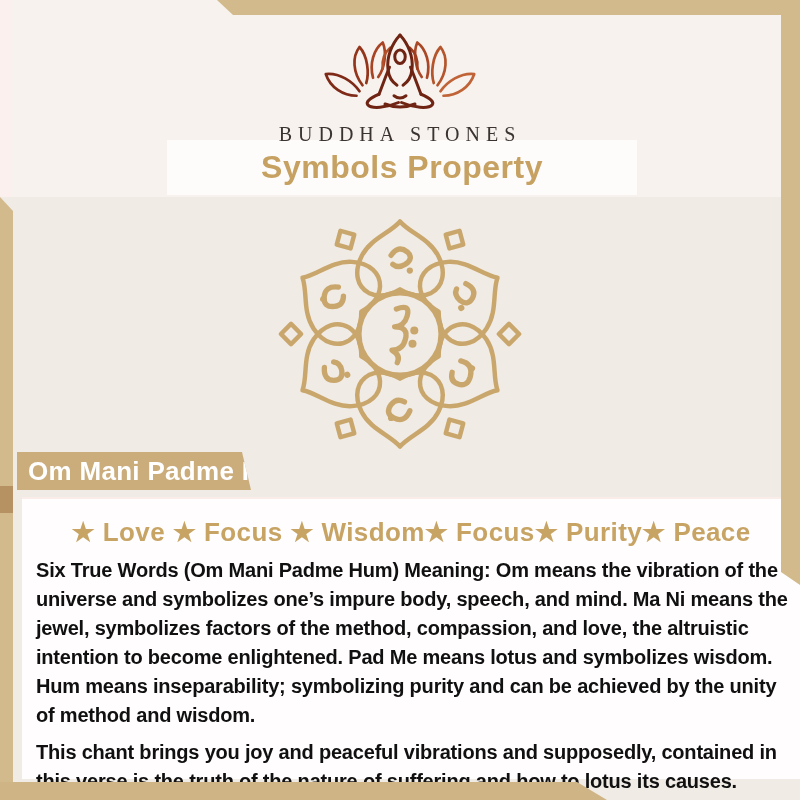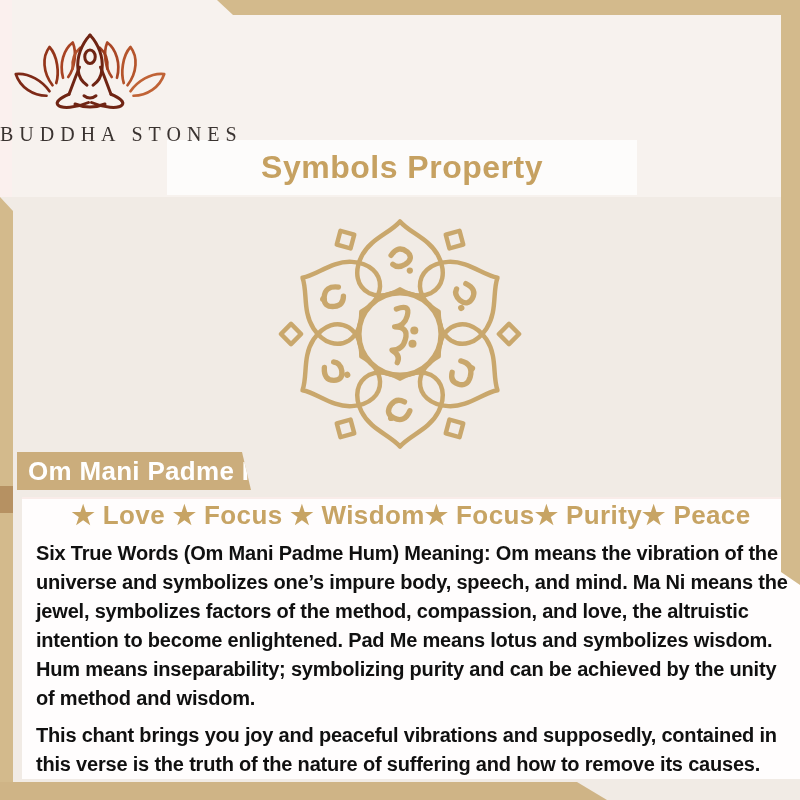--- a/index.html
+++ b/index.html
@@ -18,21 +18,21 @@
   .frame-top{left:217px;top:0;width:583px;height:15px;background:#d3ba8c;
     clip-path:polygon(0 0,100% 0,100% 100%,16px 100%);}
   .frame-right{left:781px;top:0;width:19px;height:585px;background:#d3ba8c;
     clip-path:polygon(0 0,100% 0,100% 100%,0 calc(100% - 13px));z-index:6;}
   .frame-left{left:0;top:197px;width:13px;height:603px;background:#d3ba8c;
     clip-path:polygon(0 0,100% 14px,100% 100%,0 100%);z-index:5;}
   .frame-bottom{left:0;top:782px;width:607px;height:18px;background:#cfb486;
     clip-path:polygon(0 0,calc(100% - 30px) 0,100% 100%,0 100%);z-index:5;}
 
   
-  .logo-wrap{left:0;top:24px;width:800px;text-align:left;z-index:3;}
+  .logo-wrap{left:0;top:24px;width:800px;text-align:center;z-index:3;}
   .logo-wrap svg{display:inline-block;}
   .brand-name{margin-top:1px;font-family:"Liberation Serif", serif;
     font-size:20px;letter-spacing:6px;color:#3a3330;}
 
   
   .title-band{left:167px;top:140px;width:470px;height:55px;background:#fdfcfb;z-index:2;}
   .page-title{width:100%;text-align:center;line-height:55px;
     font-size:32px;font-weight:bold;color:#c6a161;letter-spacing:0.5px;}
 
   
@@ -41,21 +41,21 @@
   
   .ribbon{left:17px;top:452px;width:234px;height:38px;background:#cbad7c;z-index:7;
     clip-path:polygon(0 0,calc(100% - 9px) 0,100% 100%,0 100%);}
   .ribbon-label{padding-left:11px;line-height:38px;font-size:26px;font-weight:bold;
     color:#ffffff;letter-spacing:0.3px;white-space:nowrap;}
   .ribbon-fold{left:0;top:486px;width:13px;height:27px;background:#b69162;z-index:6;}
 
   
   .panel{left:22px;top:497px;right:0;bottom:21px;background:#fffdfd;z-index:4;
     border-top:2px solid #f9ece9;}
-  .features-line{margin-top:1px;text-align:center;font-size:26px;font-weight:bold;
+  .features-line{margin-top:18px;text-align:center;font-size:26px;font-weight:bold;
     color:#c7a464;letter-spacing:0.4px;white-space:nowrap;}
   .description{margin:7px 4px 0 6px;font-size:20px;font-weight:bold;color:#101010;
     line-height:29px;letter-spacing:-0.2px;}
   .description p{margin:8px;}
 </style>
 </head>
 <body>
 
 <div class="abs bg-top"></div>
 <div class="abs bg-left-pink"></div>
@@ -159,15 +159,15 @@
 
 <div class="abs ribbon-fold"></div>
 <div class="abs ribbon">
   <div class="ribbon-label">Om Mani Padme Hum</div>
 </div>
 
 <div class="abs panel">
   <div class="features-line">★ Love ★ Focus ★ Wisdom★ Focus★ Purity★ Peace</div>
   <div class="description">
     <p>Six True Words (Om Mani Padme Hum) Meaning: Om means the vibration of the universe and symbolizes one’s impure body, speech, and mind. Ma Ni means the jewel, symbolizes factors of the method, compassion, and love, the altruistic intention to become enlightened. Pad Me means lotus and symbolizes wisdom. Hum means inseparability; symbolizing purity and can be achieved by the unity of method and wisdom.</p>
-    <p>This chant brings you joy and peaceful vibrations and supposedly, contained in this verse is the truth of the nature of suffering and how to remove its causes.</p>
+    <p>This chant brings you joy and peaceful vibrations and supposedly, contained in this verse is the truth of the nature of suffering and how to lotus its causes.</p>
   </div>
 </div>
 
 </body></html>

